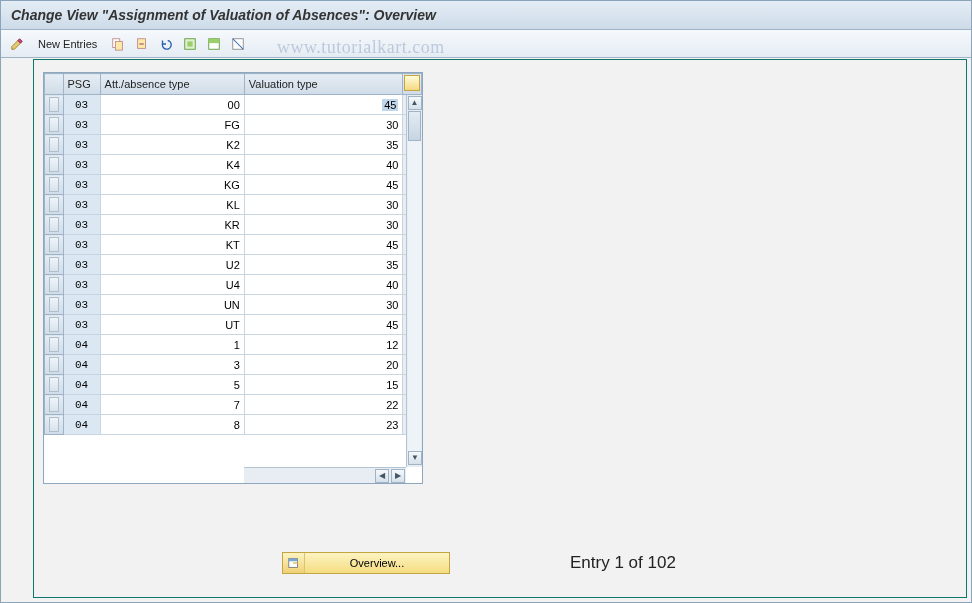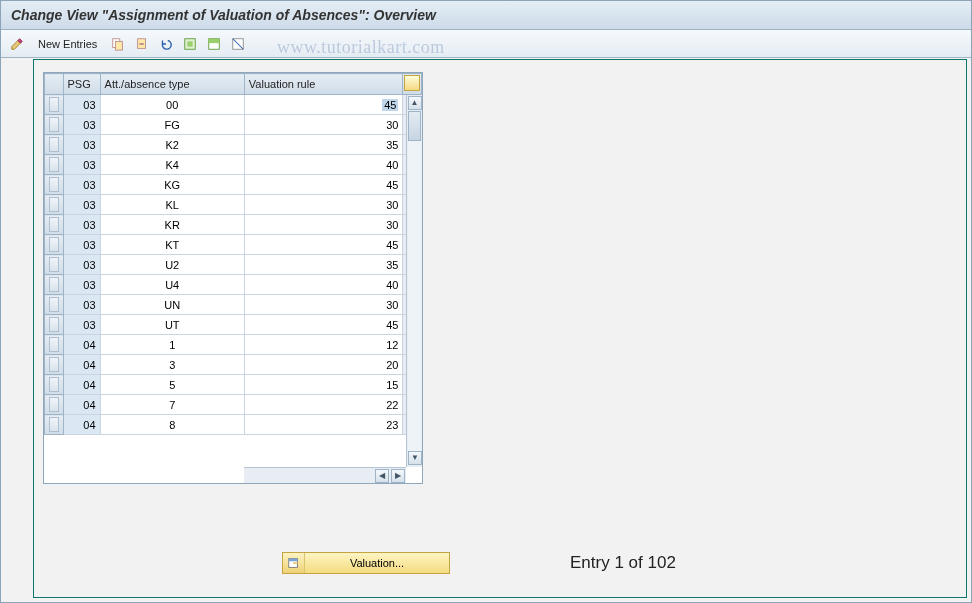--- a/index.html
+++ b/index.html
@@ -102,22 +102,22 @@
     border: 1px solid #c9d6e2;
     padding: 2px 4px;
     height: 20px;
     background: #fff;
   }
   .col-sel { width: 18px; background: linear-gradient(#e6edf4,#cfdce8)!important; border:1px solid #9fb4c7!important; }
   .col-psg { width: 36px; text-align: right; background:#dbe8f3; }
   .col-type{ width: 140px; text-align:left; }
   .col-rule{ width: 154px; text-align:right; }
   .col-cfg { width: 18px; }
-  .cell-psg { text-align:right; background:#dbe8f3 !important; padding-right:4px; }
-  .cell-type{ text-align:center; }
+  .cell-psg { text-align:center; background:#dbe8f3 !important; padding-right:4px;font-family:Liberation Mono, monospace; }
+  .cell-type{ text-align:right; }
   .cell-rule{ text-align:right; padding-right:6px; }
   .cell-sel-btn {
     width: 100%; height: 100%;
     background: linear-gradient(#f0f4f8,#d9e3ec);
     border: 1px solid #adbfcf;
     display: block;
   }
   .hdr-cfg-btn {
     width: 16px; height: 16px;
     background: linear-gradient(#fefcd9,#f5d983);
@@ -273,21 +273,21 @@
           <col class="col-psg">
           <col class="col-type">
           <col class="col-rule">
           <col class="col-cfg">
       </colgroup>
       <thead>
         <tr>
           <th></th>
           <th>PSG</th>
           <th>Att./absence type</th>
-          <th>Valuation rule</th>
+          <th>Valuation type</th>
           <th style="text-align:center;padding:1px;">
             <span class="hdr-cfg-btn"></span>
           </th>
         </tr>
       </thead>
       <tbody id="tbody">
           <tr>
             <td class="col-sel">
               <span class="cell-sel-btn"></span>
             </td>
@@ -459,18 +459,18 @@
 
   <div class="footer-row">
     <button class="position-btn">
       <span class="icon-box">
         <svg class="ic" viewBox="0 0 16 16">
             <rect x="2" y="3" width="10" height="10" fill="#fff" stroke="#777"></rect>
             <rect x="2" y="3" width="10" height="3" fill="#7aa7d6"></rect>
             <rect x="7" y="7" width="5" height="2" fill="#e6c977"></rect>
           </svg>
       </span>
-      <span class="lbl">Valuation...</span>
+      <span class="lbl">Overview...</span>
     </button>
     <span class="entry-text">Entry 1 of 102</span>
   </div>
 
 </div>
 
 </body></html>

